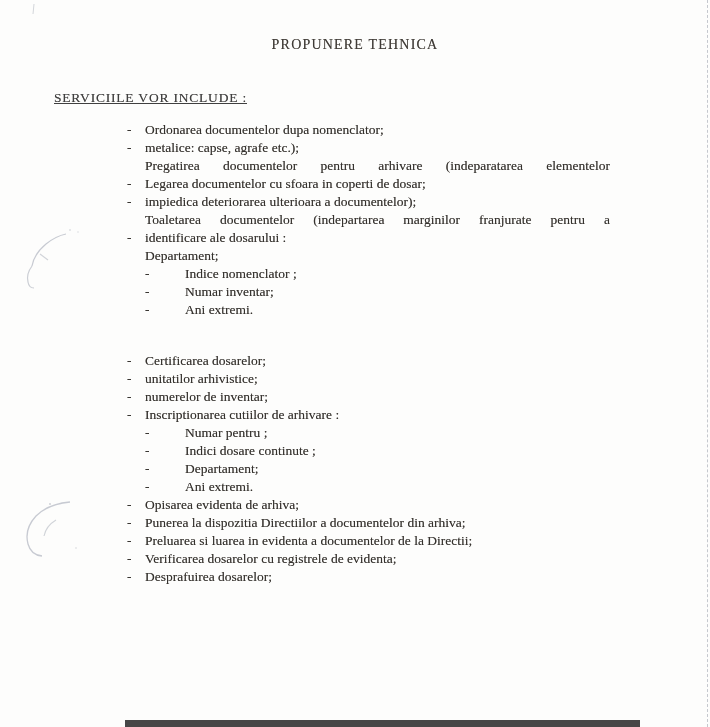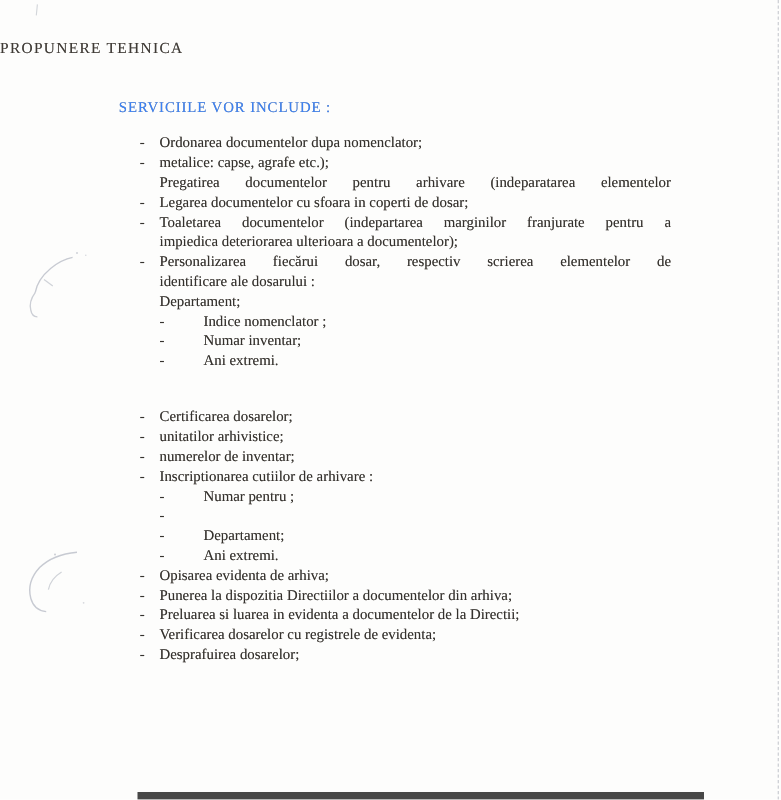--- a/index.html
+++ b/index.html
@@ -14,32 +14,34 @@
     background: #fdfdfc;
     overflow: hidden;
     font-family: "Liberation Serif", "DejaVu Serif", serif;
     color: #35322e;
   }
   .scan-text {
     text-shadow: 0 0 0.6px rgba(70,64,58,0.55);
   }
   .doc-title {
     padding-top: 36px;
+    text-align: center;
     font-size: 14px;
     line-height: 18px;
     letter-spacing: 1.2px;
     color: #403c37;
   }
   .doc-heading {
     margin-top: 35px;
-    margin-left: 108px;
+    margin-left: 54px;
     font-size: 13.5px;
     line-height: 18px;
     letter-spacing: 0.8px;
-    color: #3b82f6;
+    color: #404040;
+    text-decoration: underline;
   }
   .service-list {
     margin-top: 14px;
     padding-left: 127px;
     padding-right: 100px;
     font-size: 13.5px;
     line-height: 18px;
   }
   .item {
     display: flex;
@@ -124,29 +126,28 @@
     <div class="item">
       <span class="dash">-</span>
       <div class="itext">
           <div class="line">Legarea documentelor cu sfoara in coperti de dosar;</div>
         </div>
     </div>
 
     <div class="item">
       <span class="dash">-</span>
       <div class="itext">
+        <div class="line">impiedica deteriorarea ulterioara a documentelor);</div>
         <div class="line just">Toaletarea documentelor (indepartarea marginilor franjurate pentru a</div>
-        <div class="line">impiedica deteriorarea ulterioara a documentelor);</div>
-      </div>
-    </div>
-
-    <div class="item">
-      <span class="dash">-</span>
-      <div class="itext">
-        <div class="line just">Personalizarea fiecărui dosar, respectiv scrierea elementelor de</div>
+      </div>
+    </div>
+
+    <div class="item">
+      <span class="dash">-</span>
+      <div class="itext">
         <div class="line">identificare ale dosarului :</div>
         <div class="line">Departament;</div>
         <div class="subitem">
           <span class="subdash">-</span>
           <div class="line">Indice nomenclator ;</div>
         </div>
         <div class="subitem">
           <span class="subdash">-</span>
           <div class="line">Numar inventar;</div>
         </div>
@@ -181,20 +182,21 @@
     <div class="item">
       <span class="dash">-</span>
       <div class="itext">
         <div class="line">Inscriptionarea cutiilor de arhivare :</div>
         <div class="subitem">
           <span class="subdash">-</span>
           <div class="line">Numar pentru ;</div>
         </div>
         <div class="subitem">
           <span class="subdash">-</span>
+          <div class="line">Indici dosare continute ;</div>
         </div>
         <div class="subitem">
           <span class="subdash">-</span>
           <div class="line">Departament;</div>
         </div>
         <div class="subitem">
           <span class="subdash">-</span>
           <div class="line">Ani extremi.</div>
         </div>
       </div>

